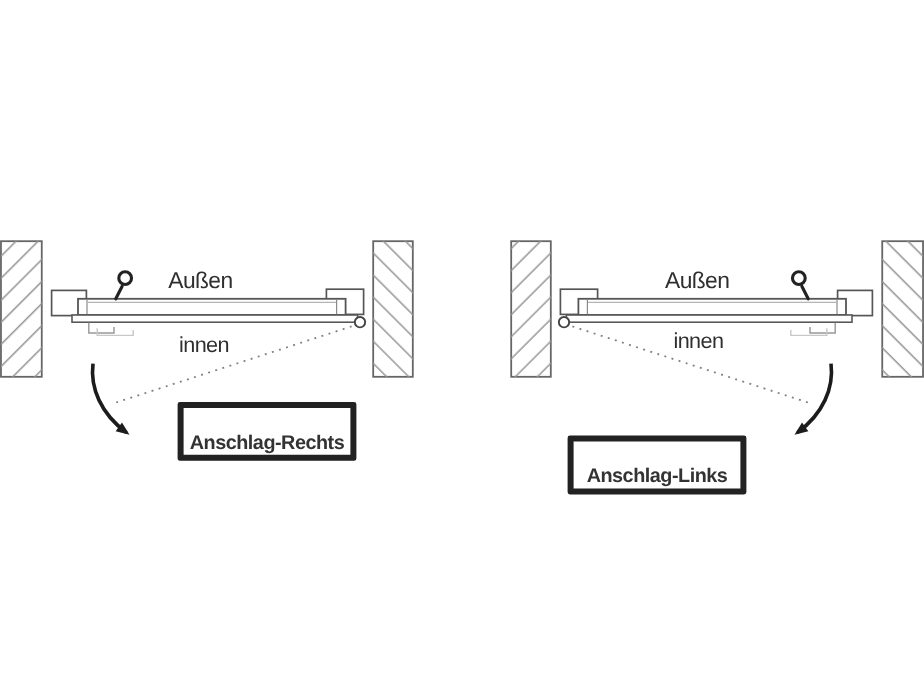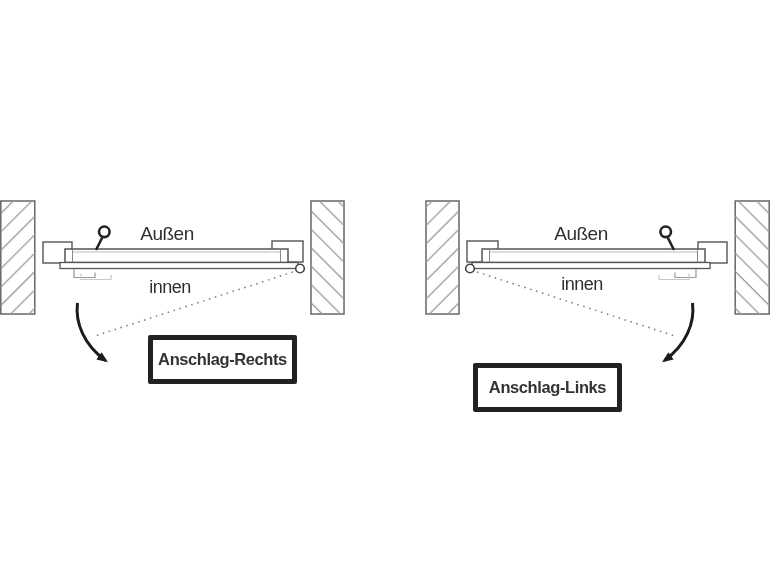--- a/index.html
+++ b/index.html
@@ -32,21 +32,21 @@
   .anschlag-box {
     position: absolute;
     top: 335px;
     width: 149px;
     height: 49px;
     box-sizing: border-box;
     border: 5px solid #222222;
     border-radius: 2px;
     background: #ffffff;
     display: flex;
-    align-items: center;
+    align-items: flex-end;
     justify-content: center;
     font-size: 16.5px;
     font-weight: bold;
     letter-spacing: -0.4px;
     color: #333333;
     white-space: nowrap;
   }
   .anschlag-box.left  { left: 148px; }
   .anschlag-box.right { left: 473px; margin-top: 28px; }
 </style>

